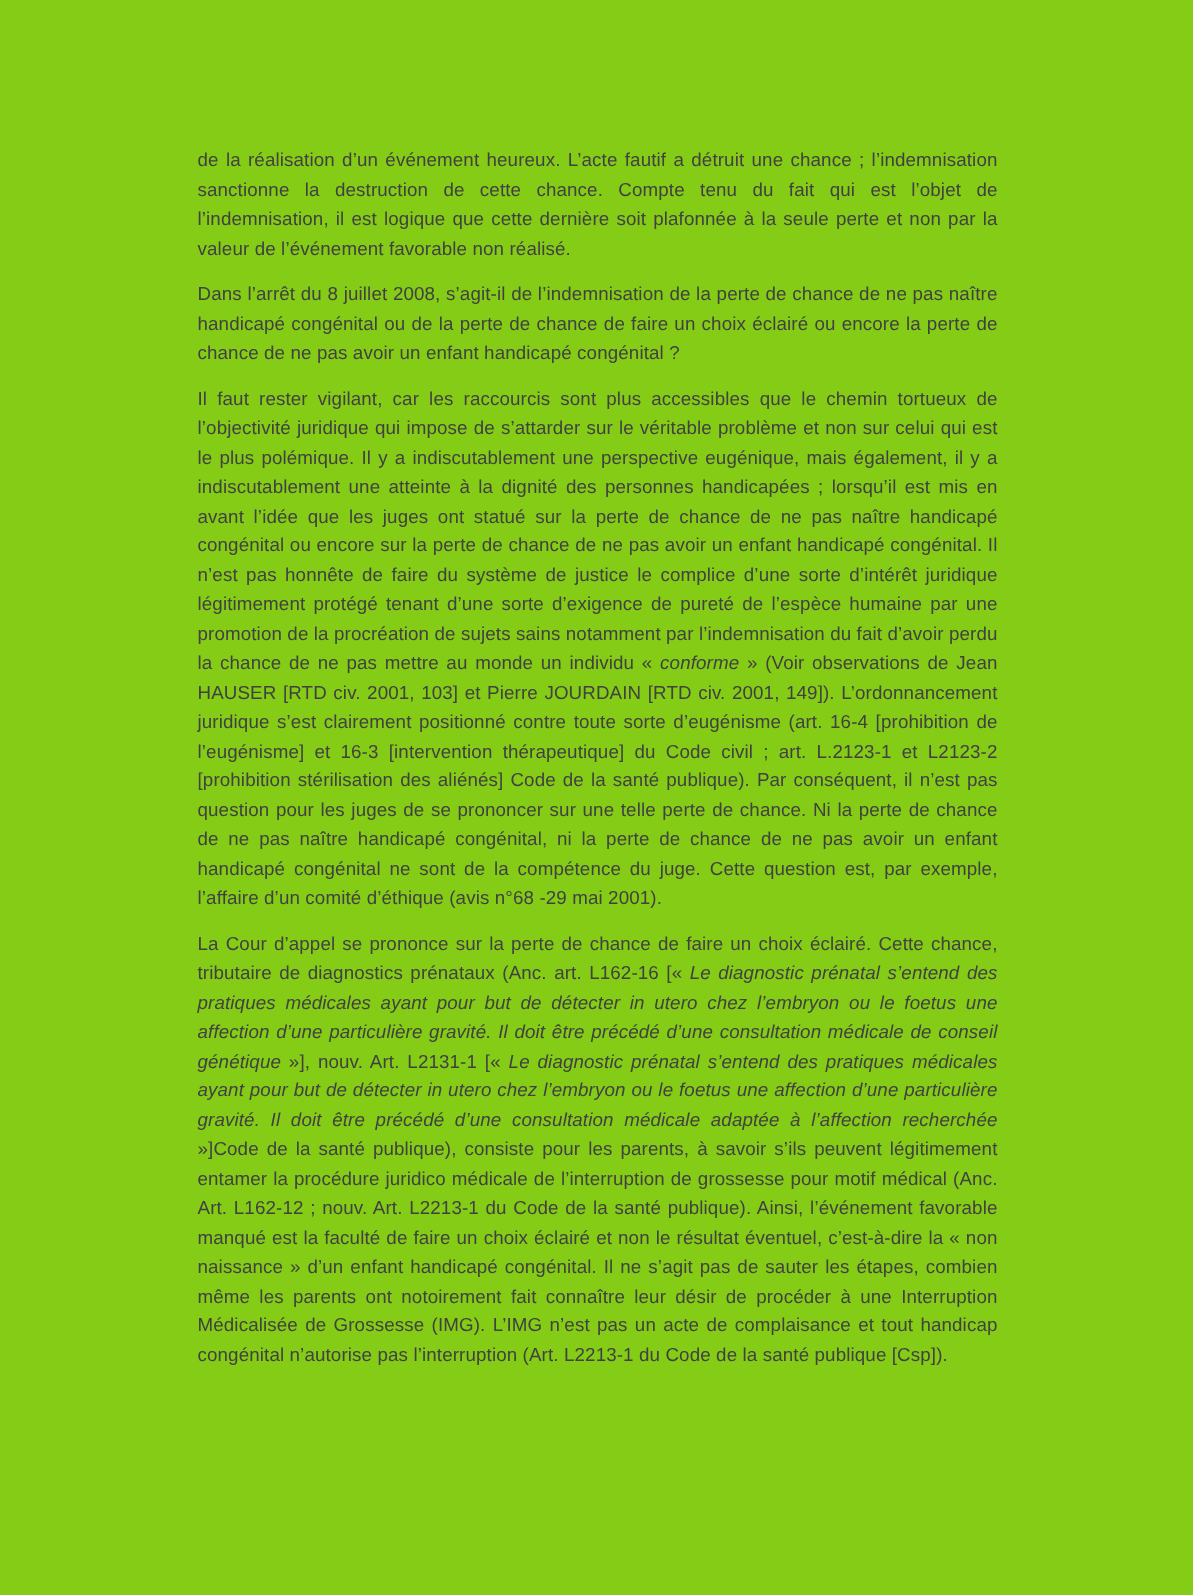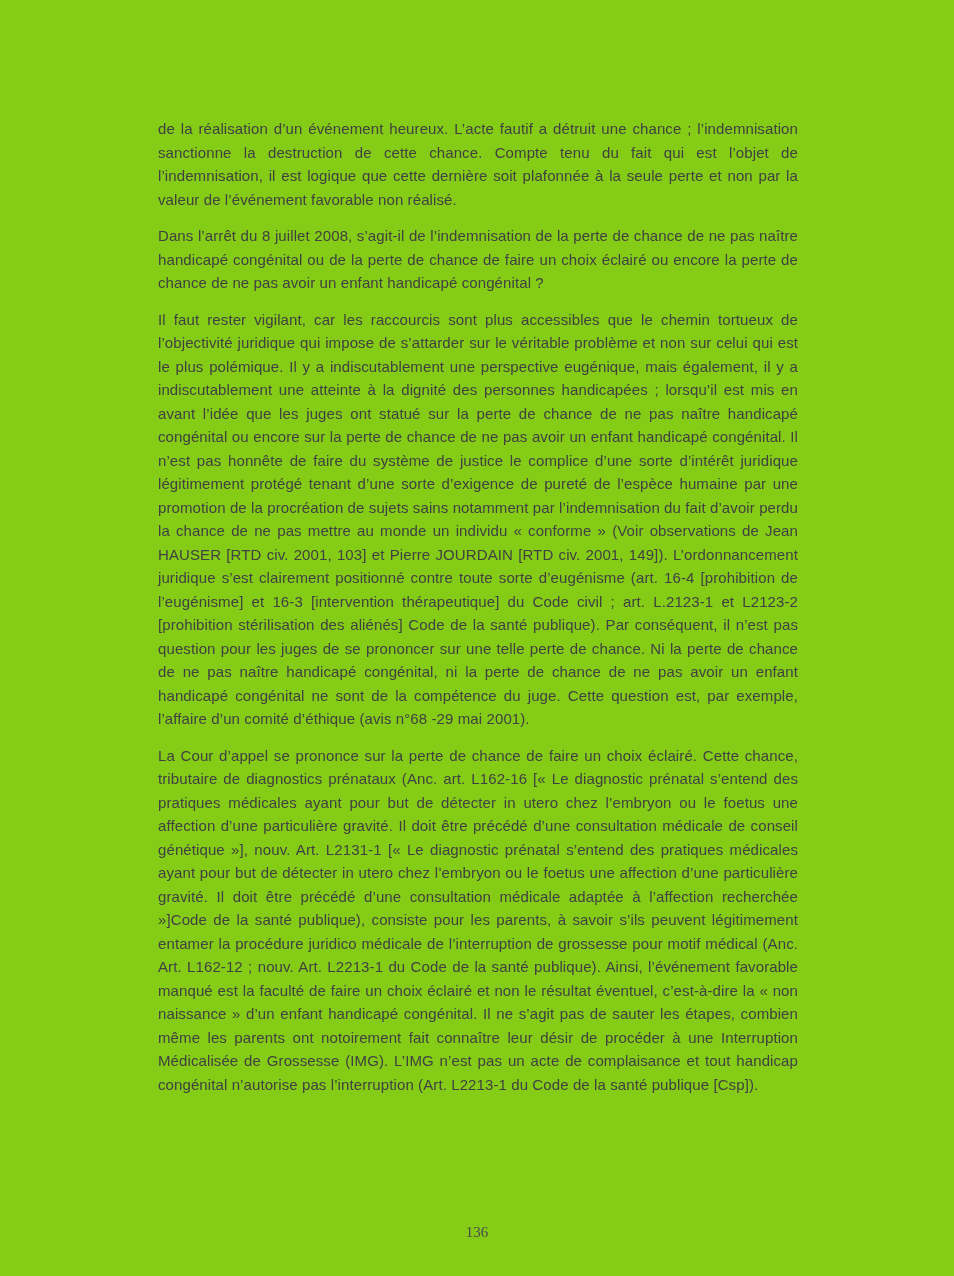--- a/index.html
+++ b/index.html
@@ -30,20 +30,21 @@
     text-align: justify;
     letter-spacing: 0.1px;
   }
   .para {
     margin: 0 0 13px 0;
   }
   .para:last-child {
     margin-bottom: 0;
   }
   .italic {
+    font-style: italic;
   }
   .page-number {
     position: absolute;
     left: 0;
     right: 0;
     top: 1224px;
     text-align: center;
     font-family: "Liberation Serif", serif;
     font-size: 15px;
     color: #4a4a4a;
@@ -52,14 +53,13 @@
 </head>
 <body>
 
 <div class="page">
   <div class="text-block">
       <p class="para"><span>de la réalisation d’un événement heureux. L’acte fautif a détruit une chance ; l’indemnisation sanctionne la destruction de cette chance. Compte tenu du fait qui est l’objet de l’indemnisation, il est logique que cette dernière soit plafonnée à la seule perte et non par la valeur de l’événement favorable non réalisé.</span></p>
       <p class="para"><span>Dans l’arrêt du 8 juillet 2008, s’agit-il de l’indemnisation de la perte de chance de ne pas naître handicapé congénital ou de la perte de chance de faire un choix éclairé ou encore la perte de chance de ne pas avoir un enfant handicapé congénital ?</span></p>
       <p class="para"><span>Il faut rester vigilant, car les raccourcis sont plus accessibles que le chemin tortueux de l’objectivité juridique qui impose de s’attarder sur le véritable problème et non sur celui qui est le plus polémique. Il y a indiscutablement une perspective eugénique, mais également, il y a indiscutablement une atteinte à la dignité des personnes handicapées ; lorsqu’il est mis en avant l’idée que les juges ont statué sur la perte de chance de ne pas naître handicapé congénital ou encore sur la perte de chance de ne pas avoir un enfant handicapé congénital. Il n’est pas honnête de faire du système de justice le complice d’une sorte d’intérêt juridique légitimement protégé tenant d’une sorte d’exigence de pureté de l’espèce humaine par une promotion de la procréation de sujets sains notamment par l’indemnisation du fait d’avoir perdu la chance de ne pas mettre au monde un individu « </span><span class="italic">conforme</span><span> » (Voir observations de Jean HAUSER [RTD civ. 2001, 103] et Pierre JOURDAIN [RTD civ. 2001, 149]). L’ordonnancement juridique s’est clairement positionné contre toute sorte d’eugénisme (art. 16-4 [prohibition de l’eugénisme] et 16-3 [intervention thérapeutique] du Code civil ; art. L.2123-1 et L2123-2 [prohibition stérilisation des aliénés] Code de la santé publique). Par conséquent, il n’est pas question pour les juges de se prononcer sur une telle perte de chance. Ni la perte de chance de ne pas naître handicapé congénital, ni la perte de chance de ne pas avoir un enfant handicapé congénital ne sont de la compétence du juge. Cette question est, par exemple, l’affaire d’un comité d’éthique (avis n°68 -29 mai 2001).</span></p>
       <p class="para"><span>La Cour d’appel se prononce sur la perte de chance de faire un choix éclairé. Cette chance, tributaire de diagnostics prénataux (Anc. art. L162-16 [« </span><span class="italic">Le diagnostic prénatal s’entend des pratiques médicales ayant pour but de détecter in utero chez l’embryon ou le foetus une affection d’une particulière gravité. Il doit être précédé d’une consultation médicale de conseil génétique</span><span> »], nouv. Art. L2131-1 [« </span><span class="italic">Le diagnostic prénatal s’entend des pratiques médicales ayant pour but de détecter in utero chez l’embryon ou le foetus une affection d’une particulière gravité. Il doit être précédé d’une consultation médicale adaptée à l’affection recherchée</span><span> »]Code de la santé publique), consiste pour les parents, à savoir s’ils peuvent légitimement entamer la procédure juridico médicale de l’interruption de grossesse pour motif médical (Anc. Art. L162-12 ; nouv. Art. L2213-1 du Code de la santé publique). Ainsi, l’événement favorable manqué est la faculté de faire un choix éclairé et non le résultat éventuel, c’est-à-dire la « non naissance » d’un enfant handicapé congénital. Il ne s’agit pas de sauter les étapes, combien même les parents ont notoirement fait connaître leur désir de procéder à une Interruption Médicalisée de Grossesse (IMG). L’IMG n’est pas un acte de complaisance et tout handicap congénital n’autorise pas l’interruption (Art. L2213-1 du Code de la santé publique [Csp]).</span></p>
     </div>
-  <div class="page-number">136</div>
 </div>
 
 </body></html>

